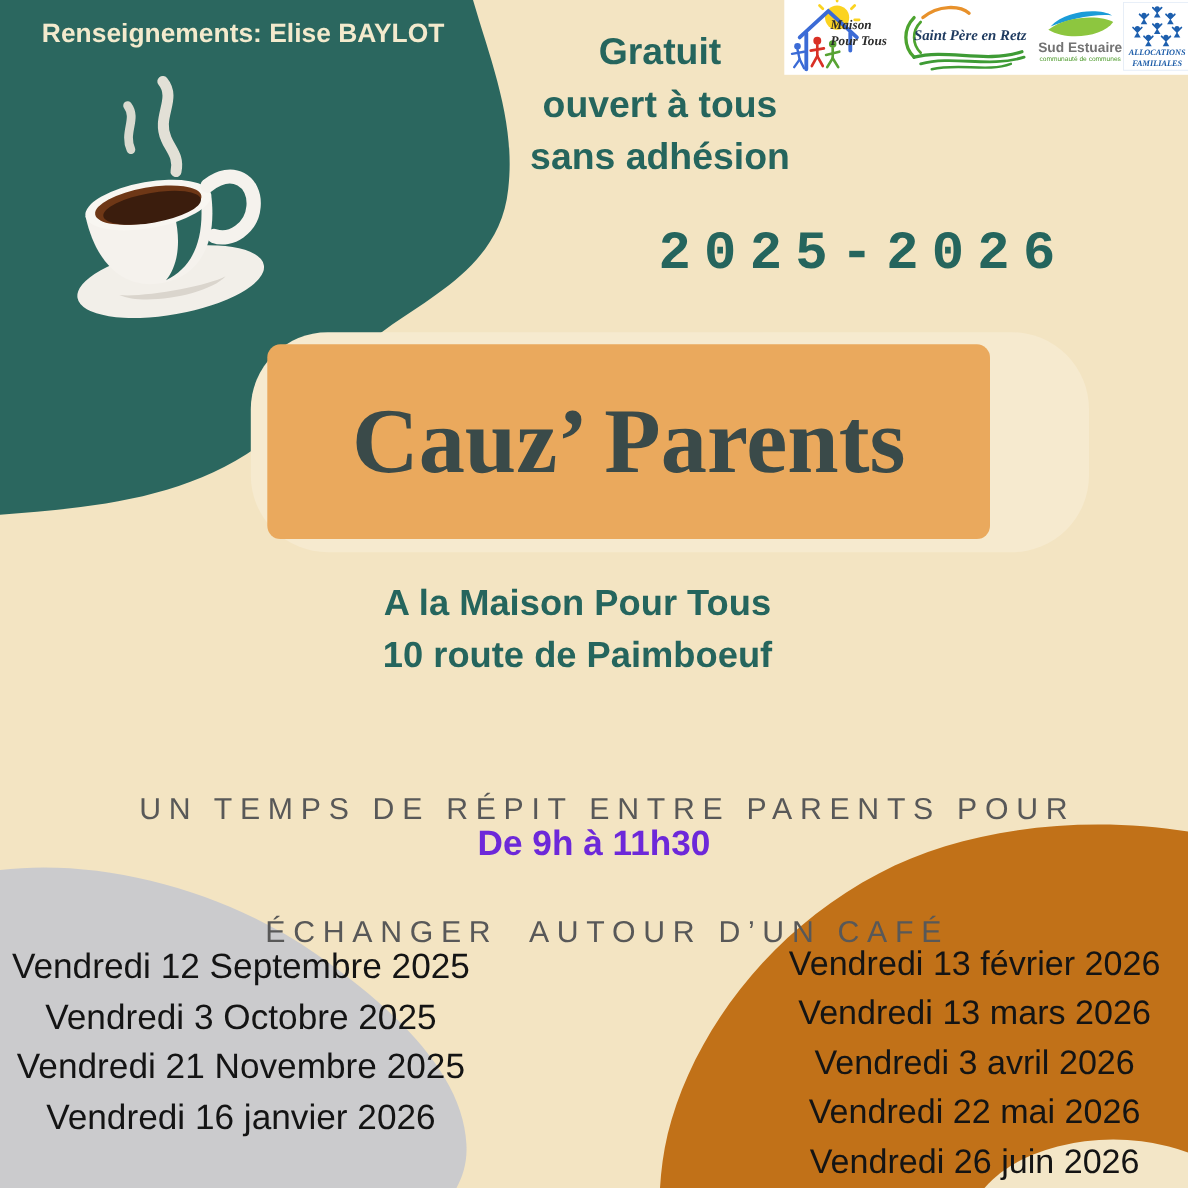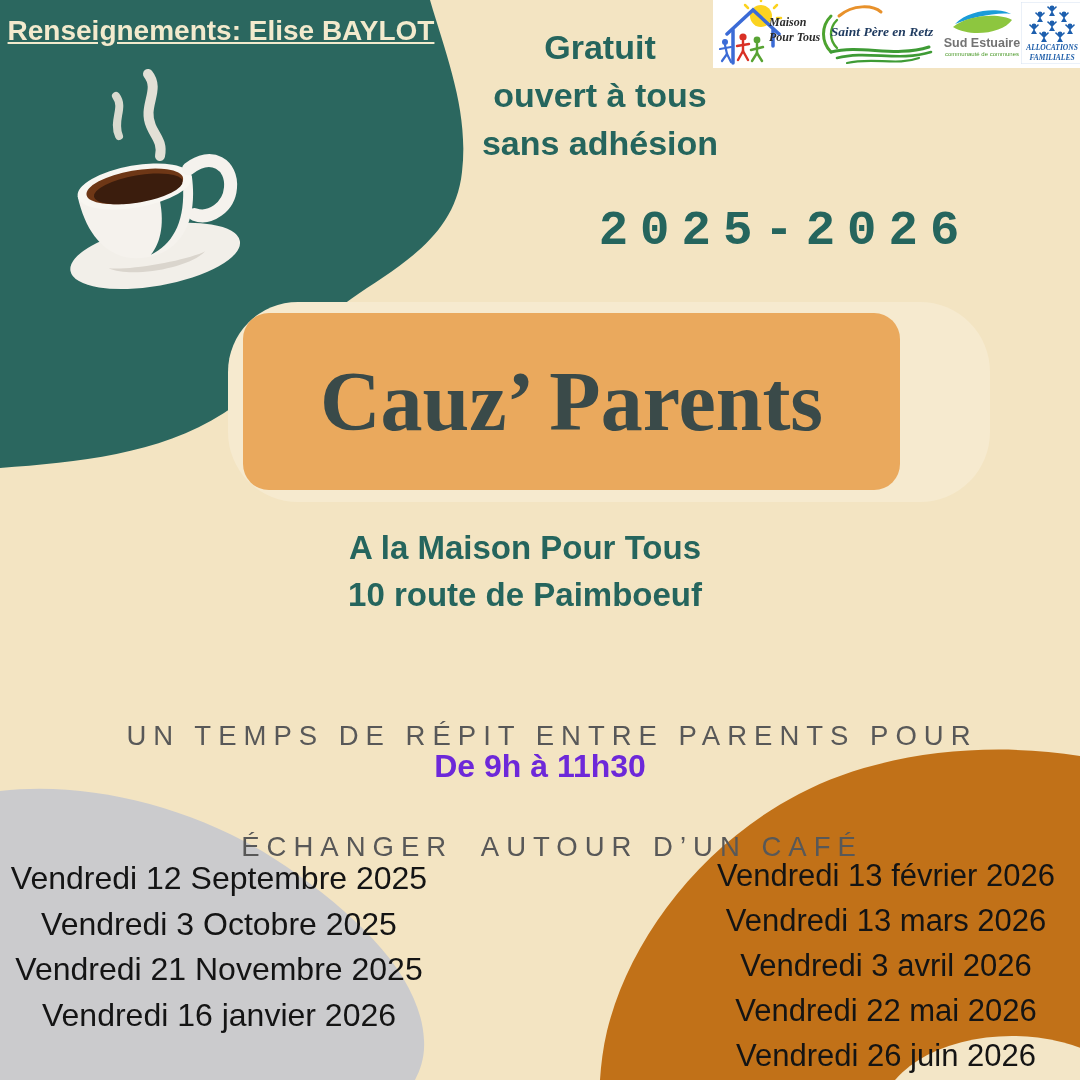--- a/index.html
+++ b/index.html
@@ -5,45 +5,45 @@
   html,body{margin:0;padding:0;background:#777;}
   .poster{
     position:relative;width:1080px;height:1080px;overflow:hidden;
     background:#F3E4C2;
     font-family:"Liberation Sans","DejaVu Sans",sans-serif;
   }
   .abs{position:absolute;}
   .ctr{transform:translateX(-50%);white-space:nowrap;}
   .bg-svg{left:0;top:0;width:1080px;height:1080px;}
 
-  .contact{left:221px;top:12px;color:#F3EACD;font-weight:bold;font-size:28px;line-height:37px;text-decoration:underline;}
+  .contact{left:221px;top:12px;color:#F3EACD;font-weight:bold;font-size:24px;line-height:37px;}
   .badge{left:600px;top:8px;text-align:center;color:#25655D;font-weight:bold;font-size:34px;line-height:48px;margin-top:15px;}
   .season{left:785px;top:203px;font-size:49px;font-weight:bold;letter-spacing:12px;color:#25655D;font-family:Liberation Mono, monospace;}
 
   .banner-halo{left:228px;top:302px;width:762px;height:200px;border-radius:70px;background:#F6EACF;}
-  .banner{left:243px;top:313px;width:657px;height:177px;border-radius:26px;background:#EAA95D;text-align:center;}
+  .banner{left:243px;top:313px;width:657px;height:177px;border-radius:12px;background:#EAA95D;text-align:center;}
   .banner .title{
     display:block;line-height:177px;font-size:84px;font-weight:700;color:#3A4A49;
     font-family:"Liberation Serif","DejaVu Serif",serif;white-space:nowrap;
   }
 
   .location{left:525px;top:524px;text-align:center;color:#25655D;font-weight:bold;font-size:33px;line-height:47px;}
   .tagline{left:552px;top:643px;text-align:center;color:#585858;font-size:27.5px;letter-spacing:7px;line-height:37px;white-space:pre;}
   .time{left:540px;top:748px;font-size:32px;font-weight:700;color:#6d28d9;}
 
   .dates{text-align:center;color:#141414;}
   .dates div{white-space:nowrap;}
   .dates-left{left:0;top:856px;width:438px;font-size:32px;line-height:45.5px;}
   .dates-right{left:692px;top:853px;width:388px;font-size:31px;line-height:45px;}
 
   .logo-strip{left:713px;top:0;width:367px;height:68px;background:#FFFFFF;}
   .logo{position:absolute;top:0;height:68px;}
   .logo span{position:absolute;display:block;}
   .script{font-family:"Liberation Serif","DejaVu Serif",serif;font-style:italic;}
-  .mpt-text{left:42px;top:15px;width:60px;font-size:12px;line-height:15px;color:#2B2B2B;font-weight:bold;text-align:left;margin-left:14px;}
+  .mpt-text{left:42px;top:15px;width:60px;font-size:12px;line-height:15px;color:#2B2B2B;font-weight:bold;text-align:left;}
   .spr-text{left:14px;top:24px;width:110px;font-size:13.5px;font-weight:bold;color:#1E3A5F;text-align:center;}
   .sud-text{left:0;top:36px;width:78px;font-size:12.5px;font-weight:bold;color:#737373;text-align:center;letter-spacing:0;}
   .sud-sub{left:0;top:51px;width:78px;font-size:6px;color:#4C9A2A;text-align:center;}
   .caf-text1{left:0;top:41px;width:62px;font-size:7.5px;font-weight:bold;color:#1C5CA8;text-align:center;}
   .caf-text2{left:0;top:51px;width:62px;font-size:7.5px;font-weight:bold;color:#1C5CA8;text-align:center;}
 </style>
 </head>
 <body>
 
 <div class="poster">

